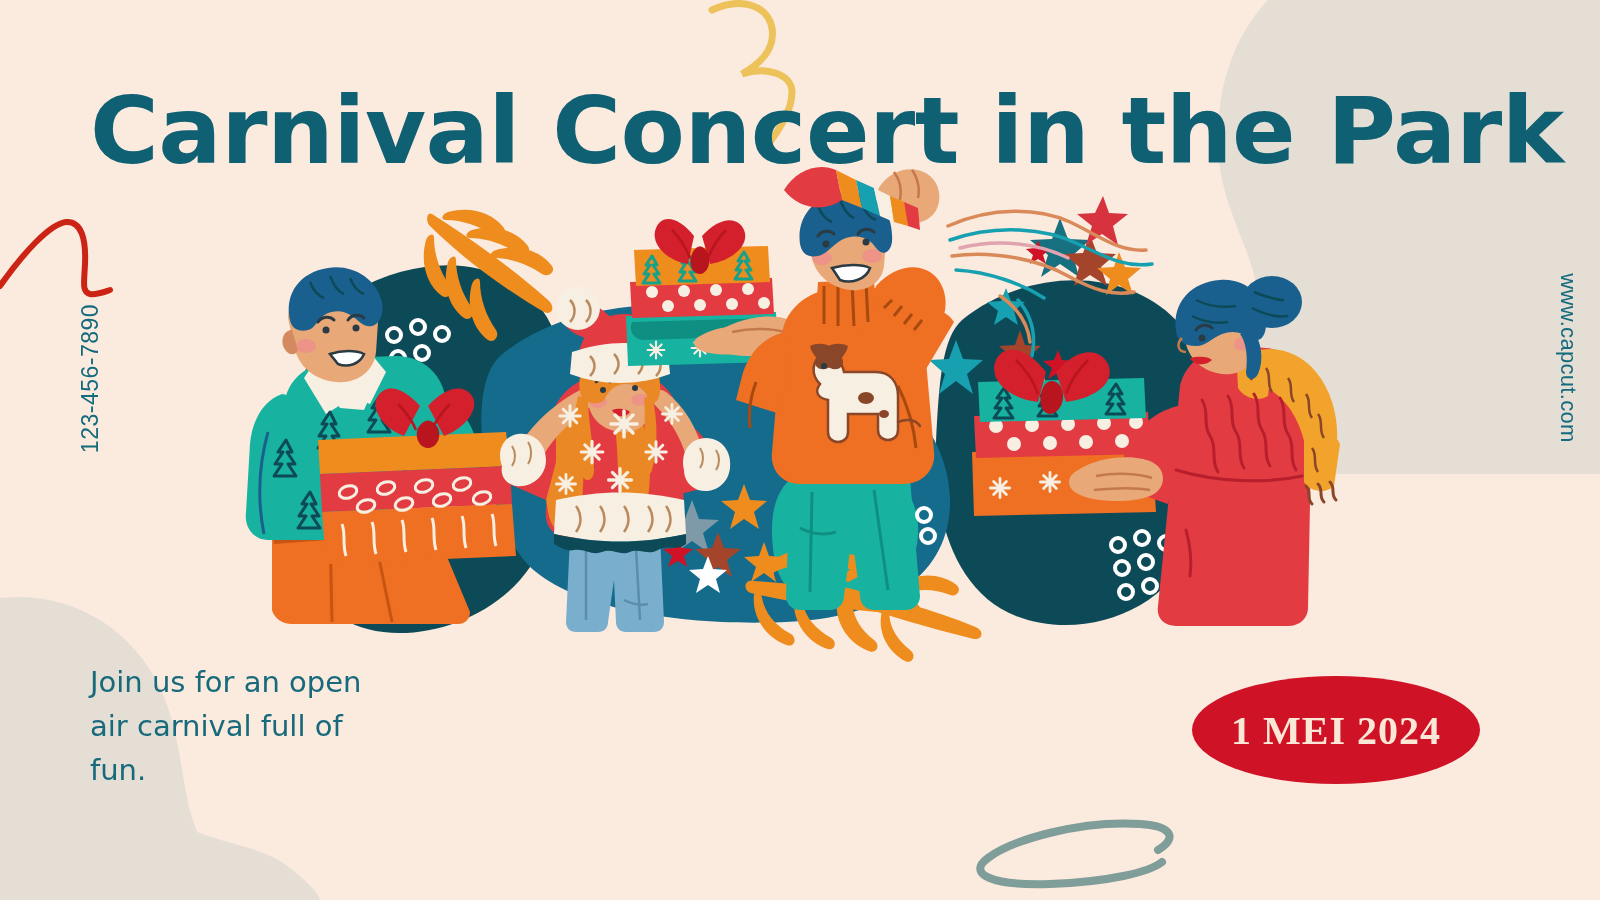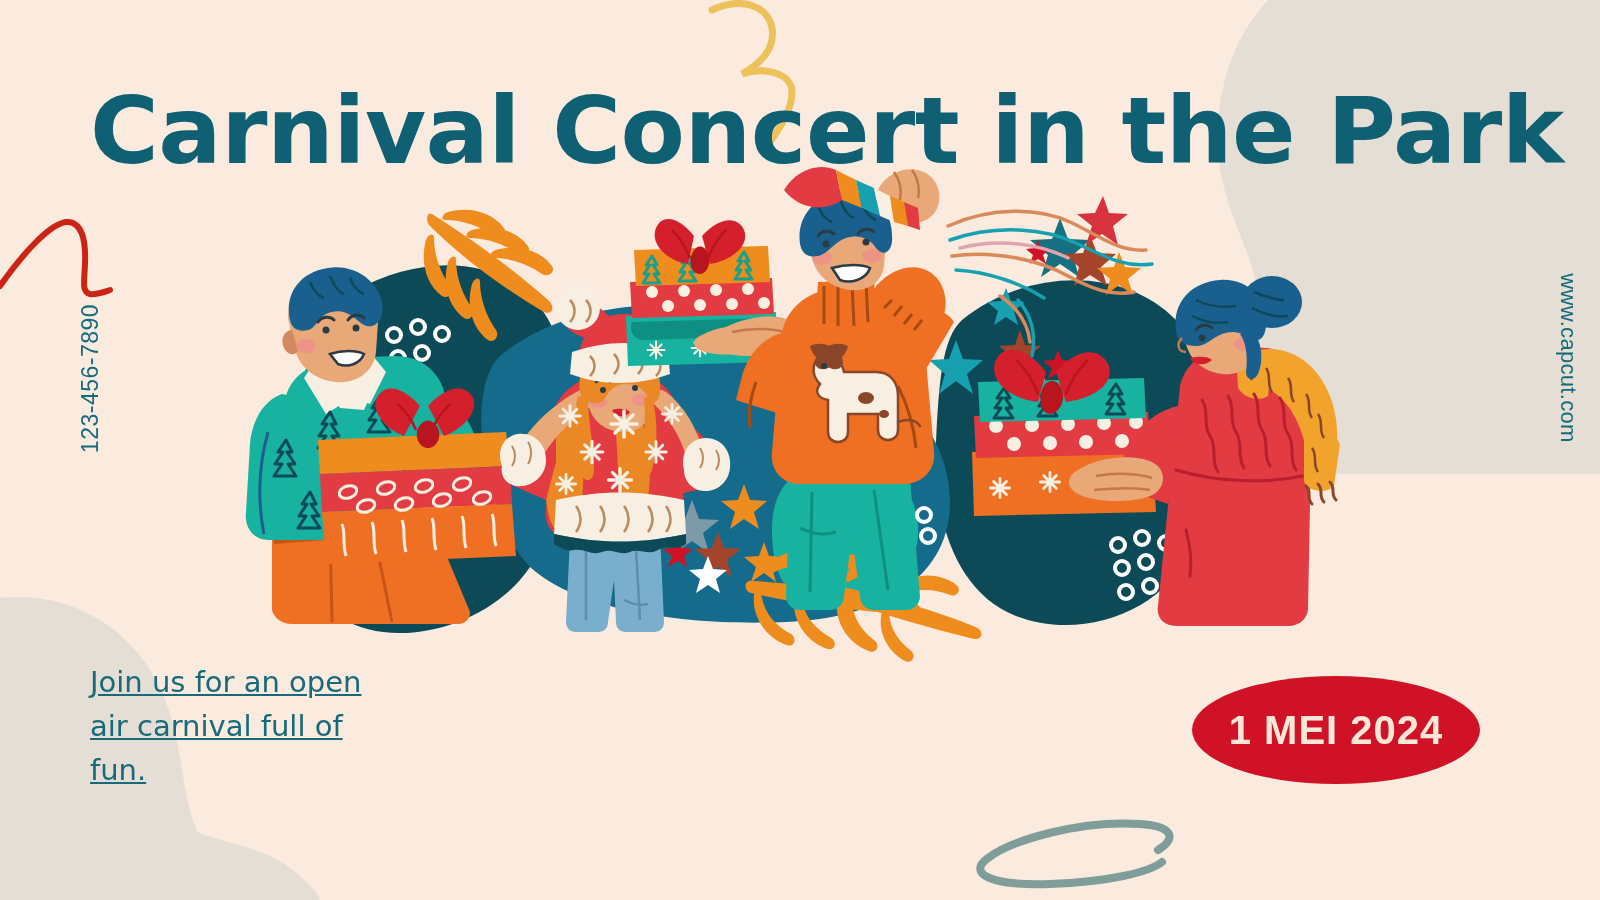--- a/index.html
+++ b/index.html
@@ -71,21 +71,20 @@
   #blurb-left {
     position:absolute;
     left:90px;
     top:660px;
     width:290px;
     font-family:"DejaVu Sans", sans-serif;
     font-size:29px;
     line-height:1.52;
     color:#176a7c;
     z-index:40;
-    text-decoration:underline;
   }
   #blurb-main {
     position:absolute;
     left:394px;
     top:658px;
     width:770px;
     font-family:"DejaVu Sans", sans-serif;
     font-size:29px;
     line-height:1.52;
     color:#176a7c;
@@ -100,21 +99,21 @@
     width:288px;
     height:108px;
     border-radius:50%;
     background:#cf1226;
     display:flex;
     align-items:center;
     justify-content:center;
     z-index:45;
   }
   #date-badge span {
-    font-family:Liberation Sans, sans-serif;
+    font-family:Liberation Serif, serif;
     font-weight:700;
     font-size:40px;
     letter-spacing:1px;
     color:#fbe7d6;
   }
 </style>
 </head>
 <body>
 
 <div id="poster">

